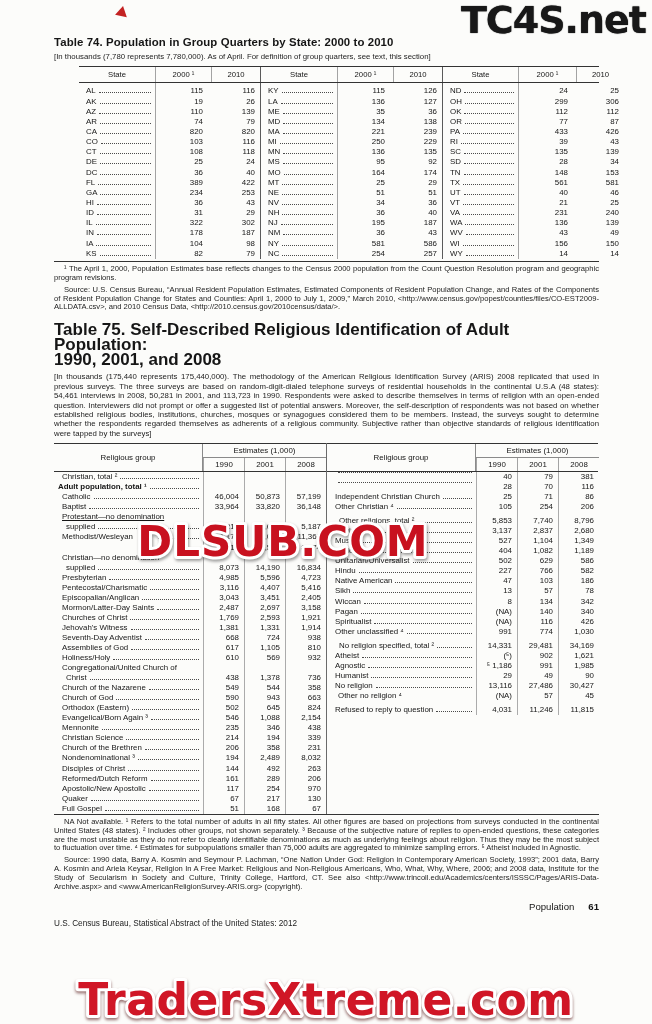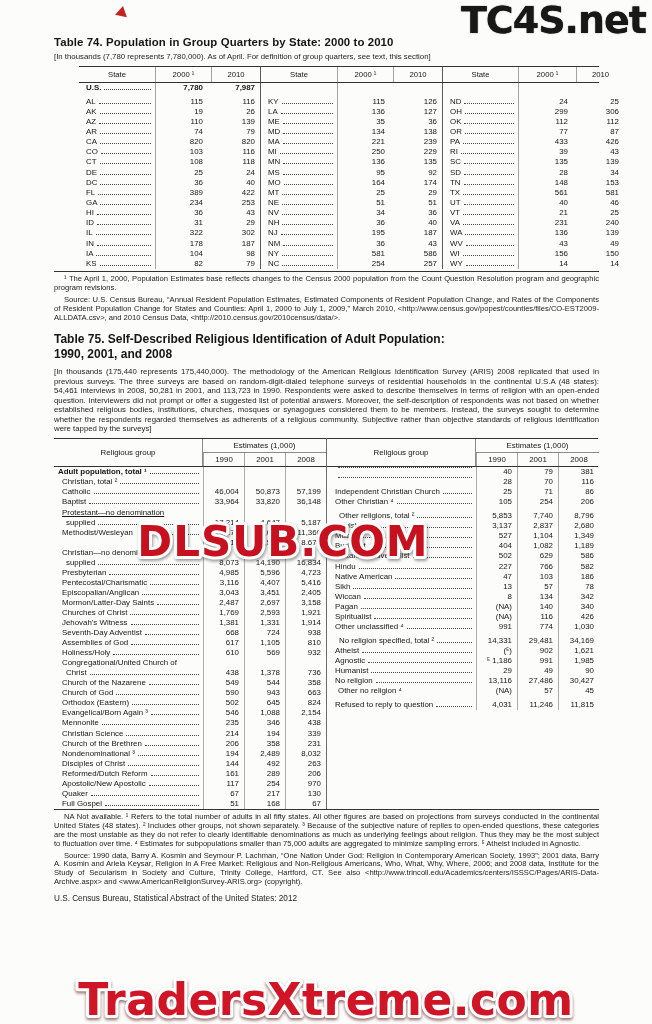--- a/index.html
+++ b/index.html
@@ -5,21 +5,21 @@
   * { margin:0; padding:0; box-sizing:border-box; }
   html,body { background:#9a9a9a; }
   .page { position:relative; width:652px; height:1024px; background:#fcfcfa; color:#161616;
           font-family:"Liberation Sans", sans-serif; overflow:hidden; margin:0 auto; }
   .content { position:absolute; left:54px; top:36px; width:545px; }
 
   
   .t74title { font-size:11.4px; font-weight:bold; letter-spacing:.1px; margin-bottom:4px; }
   .tnote { font-size:7.8px; line-height:9.4px; margin-bottom:5px; color:#1c1c1c; }
   .just { text-align:justify; }
-  .t75title { font-size:12px; font-weight:bold; line-height:15px; margin:10px 0 5px 0; }
+  .t75title { font-size:17px; font-weight:bold; line-height:15px; margin:10px 0 5px 0; }
 
   
   .t74head, .t74row { display:grid; grid-template-columns:76px 56px 49px 77px 56px 49px 76px 58px 48px;margin-left:25px; }
   .t74head { border-top:1.4px solid #333; border-bottom:1px solid #333; }
   .t74bodywrap { border-bottom:1.4px solid #333; padding-bottom:2px; }
   .hc { font-size:7.7px; text-align:center; padding:3px 0 2.5px; line-height:9px; }
   .t74row { height:10.15px; }
   .t74row.gap { height:3.5px; }
   .lbl { display:flex; align-items:baseline; padding-left:7px; font-size:7.9px; line-height:10.15px; overflow:hidden; white-space:nowrap; }
   .val { font-size:7.9px; line-height:10.15px; text-align:right; padding-right:8px; }
@@ -90,34 +90,20 @@
         <div class="hc v">2000 ¹</div>
         <div class="hc v">2010</div>
         <div class="hc gb">State</div>
         <div class="hc v">2000 ¹</div>
         <div class="hc v">2010</div>
         <div class="hc gb">State</div>
         <div class="hc v">2000 ¹</div>
         <div class="hc v">2010</div>
       </div>
       <div class="t74bodywrap">
-          <div class="t74row">
-            <div class="lbl b">
-              <span class="ab">U.S.</span>
-              <span class="dots"></span>
-            </div>
-            <div class="val v b">7,780</div>
-            <div class="val v2 b">7,987</div>
-            <div class="lbl gb b"></div>
-            <div class="val v b"></div>
-            <div class="val v2 b"></div>
-            <div class="lbl gb b"></div>
-            <div class="val v b"></div>
-            <div class="val v2 b"></div>
-          </div>
           <div class="t74row gap">
             <div class="lbl"></div>
             <div class="val v"></div>
             <div class="val v2"></div>
             <div class="lbl gb"></div>
             <div class="val v"></div>
             <div class="val v2"></div>
             <div class="lbl gb"></div>
             <div class="val v"></div>
             <div class="val v2"></div>
@@ -477,32 +463,32 @@
     <div class="t75wrap">
       <div class="t75half">
         <div class="t75head">
           <div class="rgh">Religious group</div>
           <div class="estlab">Estimates (1,000)</div>
           <div class="yc">1990</div>
           <div class="yc">2001</div>
           <div class="yc">2008</div>
         </div>
         <div>
+            <div class="trow">
+              <div class="tlabel" style="padding-left: 8px;">
+                <span class="ab">Christian, total ²</span>
+                <span class="dots"></span>
+              </div>
+              <div class="tval"></div>
+              <div class="tval"></div>
+              <div class="tval"></div>
+            </div>
             <div class="trow b">
               <div class="tlabel">
                 <span class="ab">Adult population, total ¹</span>
-                <span class="dots"></span>
-              </div>
-              <div class="tval"></div>
-              <div class="tval"></div>
-              <div class="tval"></div>
-            </div>
-            <div class="trow">
-              <div class="tlabel" style="padding-left: 8px;">
-                <span class="ab">Christian, total ²</span>
                 <span class="dots"></span>
               </div>
               <div class="tval"></div>
               <div class="tval"></div>
               <div class="tval"></div>
             </div>
             <div class="trow">
               <div class="tlabel" style="padding-left: 8px;">
                 <span class="ab">Catholic</span>
                 <span class="dots"></span>
@@ -1021,20 +1007,23 @@
               <div class="tval">11,246</div>
               <div class="tval">11,815</div>
             </div>
           </div>
       </div>
     </div>
 
     <p class="fn">NA Not available. ¹ Refers to the total number of adults in all fifty states. All other figures are based on projections from surveys conducted in the continental United States (48 states). ² Includes other groups, not shown separately. ³ Because of the subjective nature of replies to open-ended questions, these categories are the most unstable as they do not refer to clearly identifiable denominations as much as underlying feelings about religion. Thus they may be the most subject to fluctuation over time. ⁴ Estimates for subpopulations smaller than 75,000 adults are aggregated to minimize sampling errors. ⁵ Atheist included in Agnostic.</p>
     <p class="fn">Source: 1990 data, Barry A. Kosmin and Seymour P. Lachman, “One Nation Under God: Religion in Contemporary American Society, 1993”; 2001 data, Barry A. Kosmin and Ariela Keysar, Religion In A Free Market: Religious and Non-Religious Americans, Who, What, Why, Where, 2006; and 2008 data, Institute for the Study of Secularism in Society and Culture, Trinity College, Hartford, CT. See also &lt;http://www.trincoll.edu/Academics/centers/ISSSC/Pages/ARIS-Data-Archive.aspx&gt; and &lt;www.AmericanReligionSurvey-ARIS.org&gt; (copyright).</p>
 
+    <div class="pgline">
+      <span>Population</span><span class="num">61</span>
+    </div>
     <div class="bureau">U.S. Census Bureau, Statistical Abstract of the United States: 2012</div>
   </div>
 
   <svg class="wmsvg wm-mid" width="330" height="54">
     <text class="wmtext" x="50%" y="42" text-anchor="middle">DLSUB.COM</text>
   </svg>
 
   <svg class="wmsvg wm-bot" width="532" height="56">
     <text class="wmtext" x="50%" y="43" text-anchor="middle">TradersXtreme.com</text>
   </svg>

